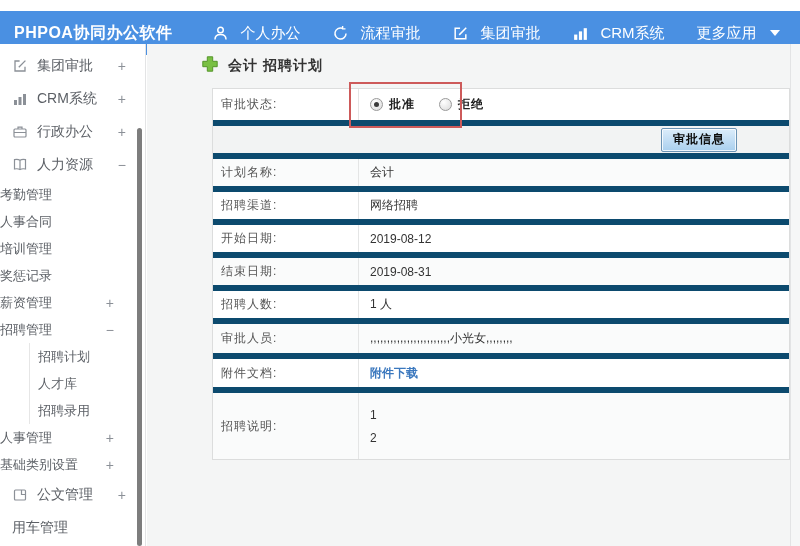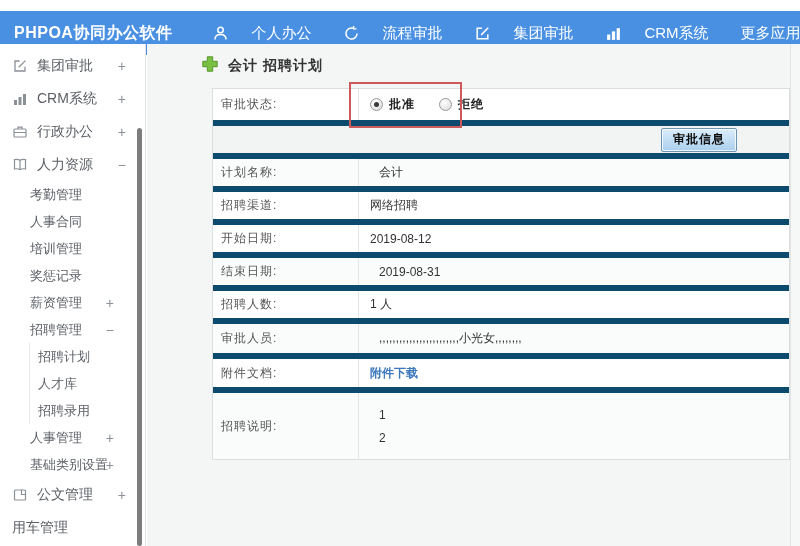--- a/index.html
+++ b/index.html
@@ -13,32 +13,32 @@
 
   
   .topbar {
     position:absolute; top:11px; left:0; width:800px; height:44px;
     background:#4a90e2; display:flex; align-items:center; color:#fff;
   }
   .logo { width:186px; padding-left:14px; font-size:16px; font-weight:bold; letter-spacing:.5px; white-space:nowrap; }
   .hamburger { width:22px; height:16px; margin:0 26px 0 14px; display:flex; flex-direction:column; justify-content:space-between; cursor:pointer; }
   .hamburger span { display:block; height:2.5px; background:#fff; border-radius:1px; }
   .topnav { display:flex; align-items:center; }
-  .nav-item { display:flex; align-items:center; gap:22px; font-size:15px; color:#fff; cursor:pointer; margin-right:32px; white-space:nowrap; }
+  .nav-item { display:flex; align-items:center; gap:11px; font-size:15px; color:#fff; cursor:pointer; margin-right:32px; white-space:nowrap; }
   .nav-item svg { display:block; }
   .caret { margin-left:2px; }
 
   
   .sidebar {
     position:absolute; top:44px; left:0; width:146px; bottom:0;
     background:#fff; border-right:1px solid #e3e4e5;
   }
   .s-item { position:relative; display:flex; align-items:center; color:#5c6066; cursor:pointer; }
   .s-item.l1 { height:33px; font-size:14px; padding-left:12px; }
-  .s-item.l2 { height:27px; font-size:13px; padding-left:30px; }
+  .s-item.l2 { height:27px; font-size:13px; }
   .s-item.l3 { height:27px; font-size:13px; padding-left:38px; }
   .s-item.l3::before { content:""; position:absolute; left:29px; top:0; bottom:0; width:1px; background:#e6e6e6; }
   .s-item:first-child { margin-top:5px; }
   .s-icon { width:16px; height:16px; margin-right:9px; color:#8b9097; display:inline-flex; flex:none; }
   .s-expand { position:absolute; right:19px; color:#8b9097; font-size:14px; line-height:1; }
   .s-item.l2 .s-expand { right:31px; }
   .sb-thumb {
     position:absolute; right:3px; top:84px; width:5px; height:418px;
     background:#7d7d7d; border-radius:3px; cursor:pointer;
   }
@@ -47,21 +47,21 @@
   .content { position:absolute; left:147px; top:44px; right:0; bottom:0; background:#f4f5f5; }
   .page-title { position:absolute; left:54px; top:11px; display:flex; align-items:center; gap:9px; }
   .page-title .t { font-size:14px; font-weight:bold; color:#333; letter-spacing:1px; }
 
   .form-table {
     position:absolute; left:65px; top:44px; width:578px;
     background:#fff; border:1px solid #dcdddd;
   }
   .f-row { display:flex; border-bottom:6px solid #0c4a6e; background:#fff; }
   .f-row:last-child { border-bottom:none; }
-  .f-row.alt { background:#fafbfb;gap:9px; }
+  .f-row.alt { background:#fafbfb; }
   .f-label {
     width:146px; flex:none; padding-left:8px; display:flex; align-items:center;
     font-size:12px; color:#555; border-right:1px solid #e4e5e5; letter-spacing:1px;
   }
   .f-value { flex:1; display:flex; align-items:center; padding-left:11px; font-size:12px; color:#333; }
   .f-value.multiline { flex-direction:column; align-items:flex-start; justify-content:center; gap:9px; }
   .link { color:#3b78be; font-weight:bold; cursor:pointer; text-decoration:none; }
 
   
   .radio-group { display:flex; align-items:center; }

